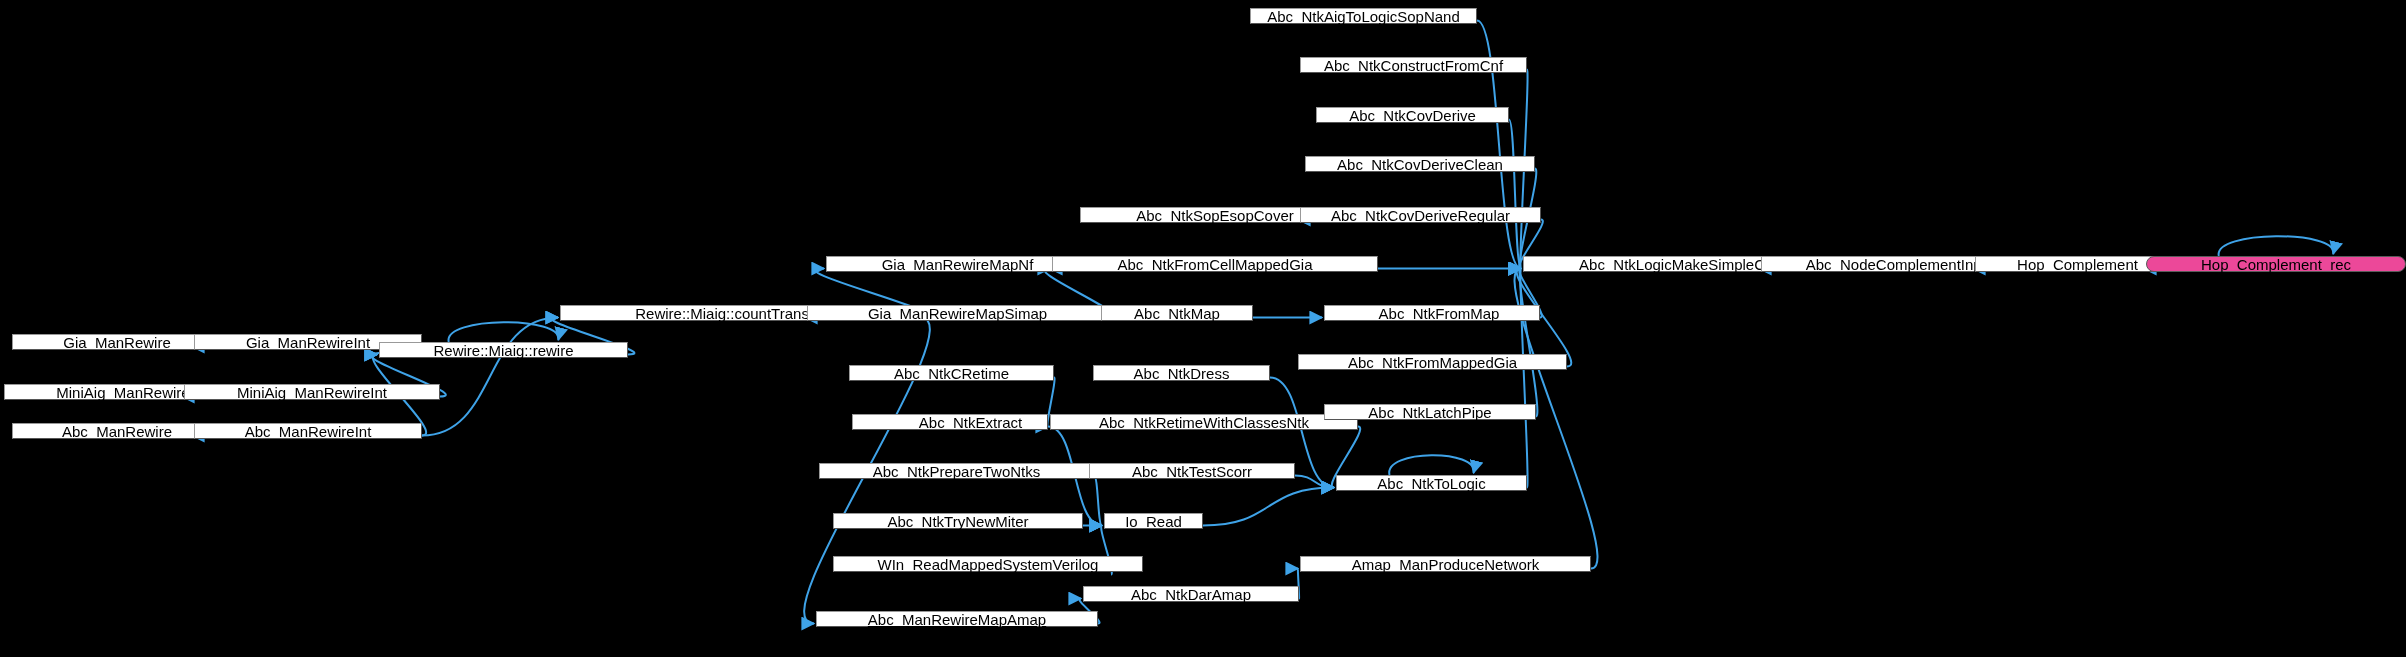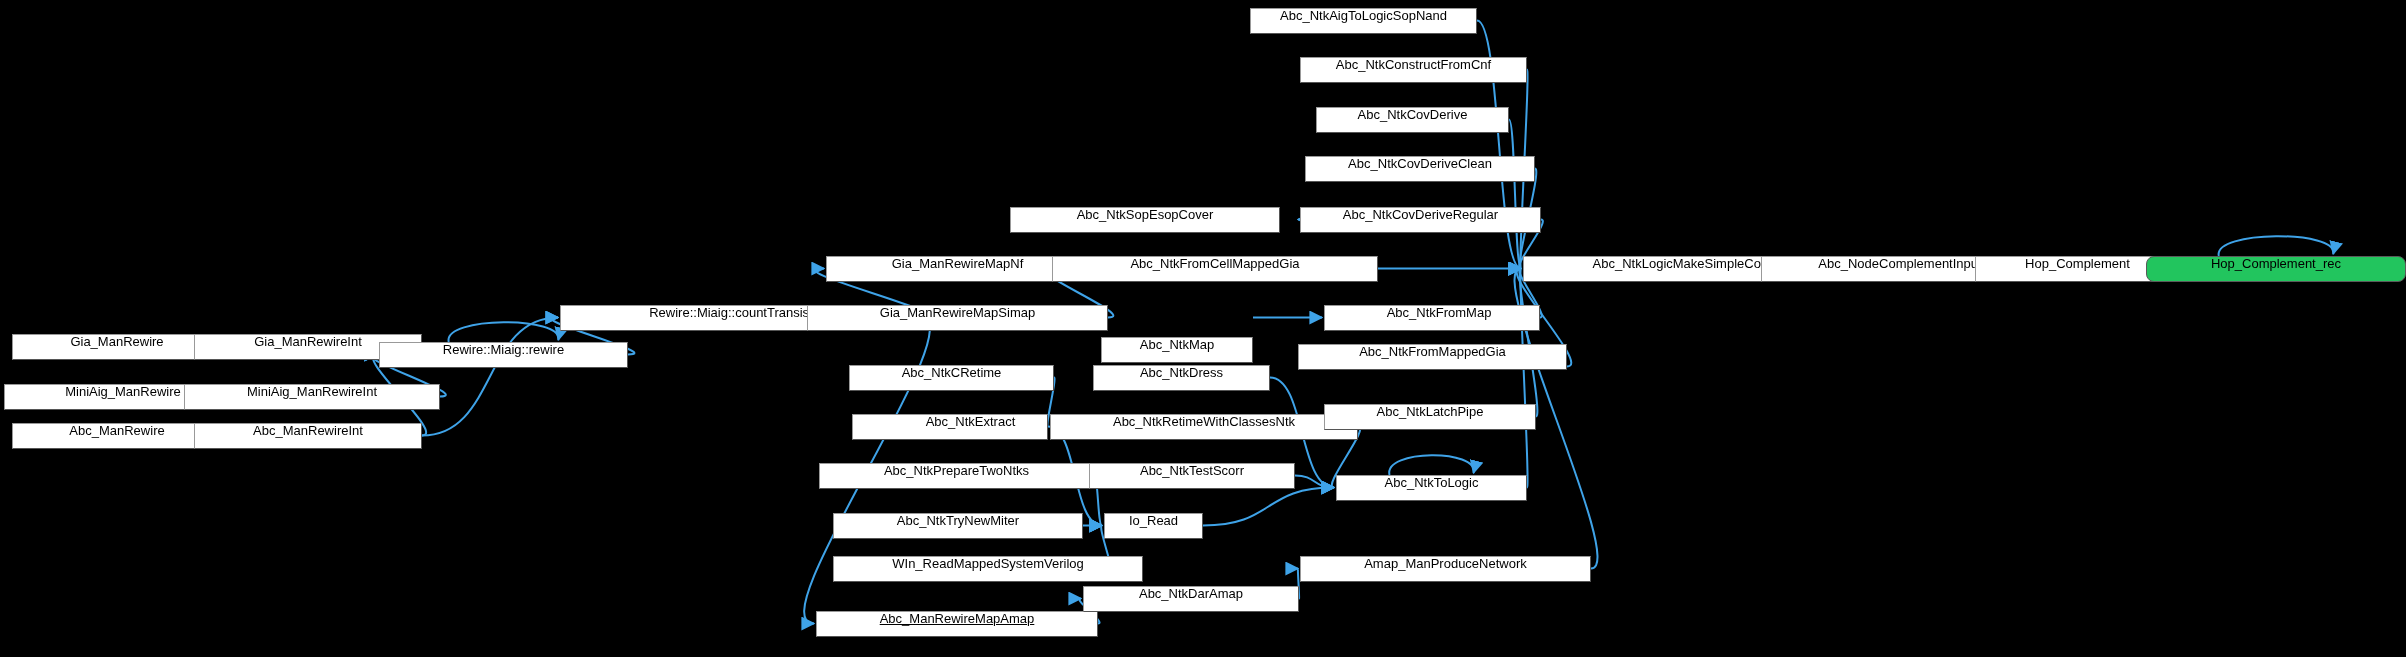--- a/index.html
+++ b/index.html
@@ -1,24 +1,24 @@
 <!DOCTYPE html>
 <html><head>
 <meta charset="utf-8">
 <style>
   html,body{margin:0;padding:0;background:#000;}
   #stage{position:relative;width:2406px;height:657px;background:#000;
          font-family:"Liberation Sans",sans-serif;overflow:hidden;}
   #edges{position:absolute;left:0;top:0;width:2406px;height:657px;}
   .node{position:absolute;box-sizing:border-box;background:#ffffff;
         border:1px solid #999999;border-right-color:#555;border-bottom-color:#555;
-        color:#000000;font-size:13px;line-height:1;
+        color:#000000;font-size:15px;line-height:1;
         display:flex;justify-content:center;
-        white-space:nowrap;padding:0 6px;height:26px;}
-  .node.sel{background:#22c55e;border-color:#5a5a5a;border-radius:8px;}
+        white-space:nowrap;padding:0 6px;height:16px;}
+  .node.sel{background:#ec4899;border-color:#5a5a5a;border-radius:8px;}
 </style>
 </head>
 <body>
 
 <div id="stage">
   <svg id="edges" viewBox="0 0 2406 657" xmlns="http://www.w3.org/2000/svg">
     <defs>
       <marker id="ah" viewBox="0 0 10 10" refX="9" refY="5" markerWidth="7" markerHeight="7" orient="auto-start-reverse">
         <path d="M0,0 L10,5 L0,10 z" fill="#3fa3e8"></path>
       </marker>
@@ -93,27 +93,27 @@
       </div>
       <div class="node" style="left: 560px; top: 305px; width: 360px;">
         <span>Rewire::Miaig::countTransistors</span>
       </div>
       <div class="node" style="left: 826px; top: 256px; width: 263px;">
         <span>Gia_ManRewireMapNf</span>
       </div>
       <div class="node" style="left: 807px; top: 305px; width: 301px;">
         <span>Gia_ManRewireMapSimap</span>
       </div>
-      <div class="node" style="left: 1010px; top: 207px; width: 270px;">
+      <div class="node" style="left: 1080px; top: 207px; width: 270px;">
         <span>Abc_NtkSopEsopCover</span>
       </div>
       <div class="node" style="left: 1052px; top: 256px; width: 326px;">
         <span>Abc_NtkFromCellMappedGia</span>
       </div>
-      <div class="node" style="left: 1101px; top: 305px; width: 152px; margin-top: 32px;">
+      <div class="node" style="left: 1101px; top: 305px; width: 152px;">
         <span>Abc_NtkMap</span>
       </div>
       <div class="node" style="left: 849px; top: 365px; width: 205px;">
         <span>Abc_NtkCRetime</span>
       </div>
       <div class="node" style="left: 852px; top: 414px; width: 196px; padding-left: 47px;">
         <span>Abc_NtkExtract</span>
       </div>
       <div class="node" style="left: 819px; top: 463px; width: 275px;">
         <span>Abc_NtkPrepareTwoNtks</span>
@@ -153,21 +153,21 @@
       </div>
       <div class="node" style="left: 1305px; top: 156px; width: 230px;">
         <span>Abc_NtkCovDeriveClean</span>
       </div>
       <div class="node" style="left: 1300px; top: 207px; width: 241px;">
         <span>Abc_NtkCovDeriveRegular</span>
       </div>
       <div class="node" style="left: 1324px; top: 305px; width: 216px; padding-left: 20px;">
         <span>Abc_NtkFromMap</span>
       </div>
-      <div class="node" style="left: 1298px; top: 344px; width: 269px;">
+      <div class="node" style="left: 1298px; top: 354px; width: 269px;">
         <span>Abc_NtkFromMappedGia</span>
       </div>
       <div class="node" style="left: 1324px; top: 404px; width: 212px;">
         <span>Abc_NtkLatchPipe</span>
       </div>
       <div class="node" style="left: 1336px; top: 475px; width: 191px;">
         <span>Abc_NtkToLogic</span>
       </div>
       <div class="node" style="left: 1300px; top: 556px; width: 291px;">
         <span>Amap_ManProduceNetwork</span>

